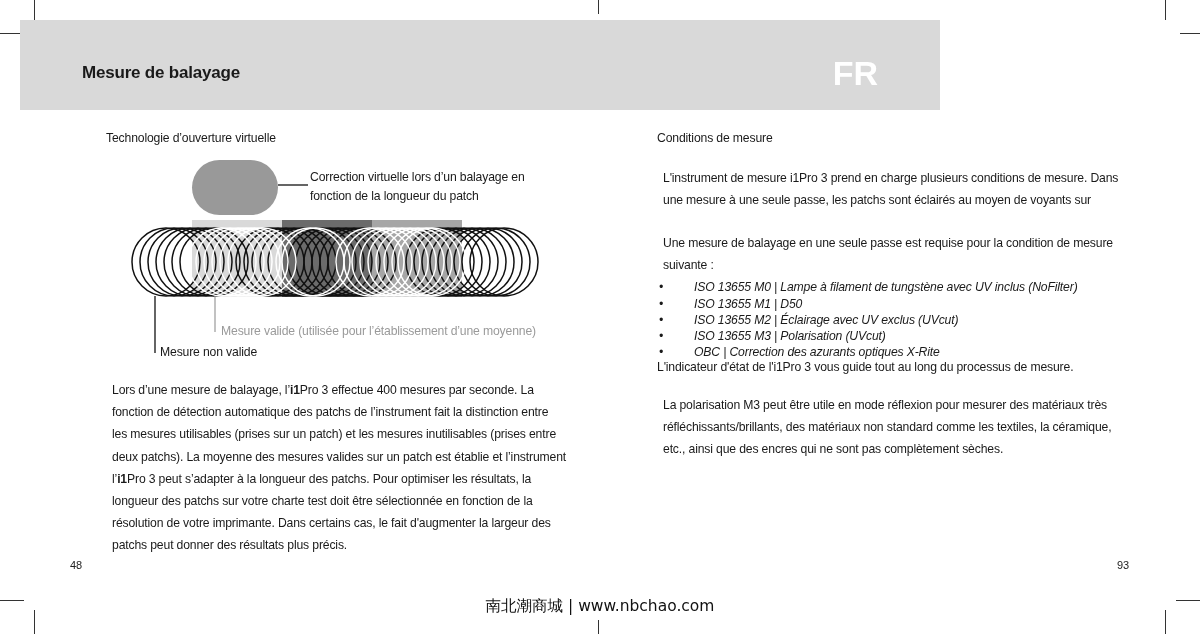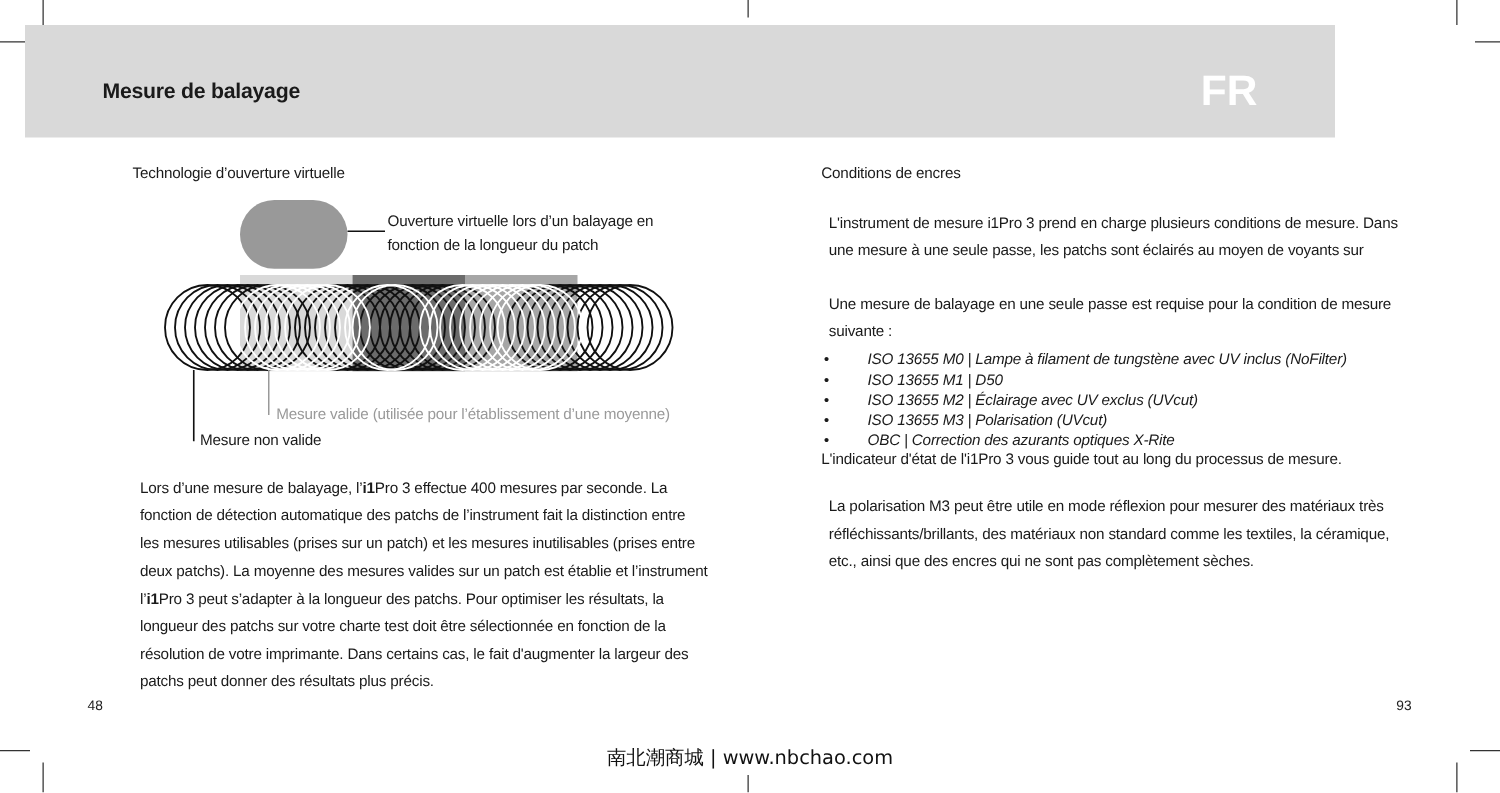--- a/index.html
+++ b/index.html
@@ -1,19 +1,19 @@
 <!DOCTYPE html>
 <html><head>
 <meta charset="utf-8">
 <style>
   * { box-sizing: border-box; margin: 0; padding: 0; }
   html, body { width: 1200px; height: 634px; background: #ffffff; overflow: hidden; }
   body { position: relative; font-family: "Liberation Sans", sans-serif; color: #1a1a1a; }
   .crop { position: absolute; background: #333; }
-  .header-band { position: absolute; left: 20px; top: 20px; width: 1048px; height: 90px; background: #d9d9d9; }
+  .header-band { position: absolute; left: 20px; top: 20px; width: 920px; height: 90px; background: #d9d9d9; }
   .page-title { position: absolute; left: 62px; top: 43px; font-size: 17px; font-weight: bold; color: #1a1a1a; letter-spacing: -0.2px; }
   .lang-tag { position: absolute; right: 62px; top: 34px; font-size: 34px; font-weight: bold; color: #ffffff; letter-spacing: 0px; }
   .txt { position: absolute; font-size: 12.2px; line-height: 16.2px; color: #1a1a1a; letter-spacing: -0.15px; }
   .section-heading { font-size: 12.2px; }
   .para p { margin: 6px; }
   .bullets { list-style: none; }
   .bullets li { position: relative; padding-left: 37px; font-style: italic; }
   .bullets li::before { content: "•"; position: absolute; left: 2px; top: 0; }
   .diagram { position: absolute; left: 120px; top: 150px; width: 440px; height: 220px; }
   .diag-label { position: absolute; font-size: 12.2px; line-height: 16.2px; white-space: nowrap; letter-spacing: -0.15px; }
@@ -102,41 +102,41 @@
       <ellipse cx="290" cy="112" rx="34" ry="34"></ellipse>
       <ellipse cx="298" cy="112" rx="34" ry="34"></ellipse>
       <ellipse cx="306" cy="112" rx="34" ry="34"></ellipse>
       <ellipse cx="312" cy="112" rx="34" ry="34"></ellipse>
     </g>
 
     <line x1="95" y1="146" x2="95" y2="182" stroke="#999" stroke-width="1.2"></line>
     <line x1="35" y1="146" x2="35" y2="203" stroke="#111" stroke-width="1.3"></line>
   </svg>
   <div class="diag-label" style="left:190px;top:19px;">
-    <div>Ouverture virtuelle lors d’un balayage en</div>
+    <div>Correction virtuelle lors d’un balayage en</div>
     <div style="margin-top:3px;">fonction de la longueur du patch</div>
   </div>
   <div class="diag-label" style="left:101px;top:173px;color:#9a9a9a;">Mesure valide (utilisée pour l’établissement d’une moyenne)</div>
   <div class="diag-label" style="left:40px;top:194px;color:#1a1a1a;">Mesure non valide</div>
 </div>
 
 <div class="txt para" style="left:106px;top:376px;">
   <p><span>Lors d’une mesure de balayage, l’</span><b class="brand">i1</b><span>Pro 3 effectue 400 mesures par seconde. La</span></p>
   <p><span>fonction de détection automatique des patchs de l’instrument fait la distinction entre</span></p>
   <p><span>les mesures utilisables (prises sur un patch) et les mesures inutilisables (prises entre</span></p>
   <p><span>deux patchs). La moyenne des mesures valides sur un patch est établie et l’instrument</span></p>
   <p><span>l’</span><b class="brand">i1</b><span>Pro 3 peut s’adapter à la longueur des patchs. Pour optimiser les résultats, la</span></p>
   <p><span>longueur des patchs sur votre charte test doit être sélectionnée en fonction de la</span></p>
   <p><span>résolution de votre imprimante. Dans certains cas, le fait d'augmenter la largeur des</span></p>
   <p><span>patchs peut donner des résultats plus précis.</span></p>
 </div>
 
 <div class="page-num" style="left:70px;top:559px;">48</div>
 
-<div class="txt section-heading" style="left:657px;top:130px;">Conditions de encres</div>
+<div class="txt section-heading" style="left:657px;top:130px;">Conditions de mesure</div>
 
 <div class="txt para" style="left:657px;top:164px;">
   <p>L'instrument de mesure i1Pro 3 prend en charge plusieurs conditions de mesure. Dans</p>
   <p>une mesure à une seule passe, les patchs sont éclairés au moyen de voyants sur</p>
 </div>
 
 <div class="txt para" style="left:657px;top:229px;">
   <p>Une mesure de balayage en une seule passe est requise pour la condition de mesure</p>
   <p>suivante :</p>
   <ul class="bullets">

